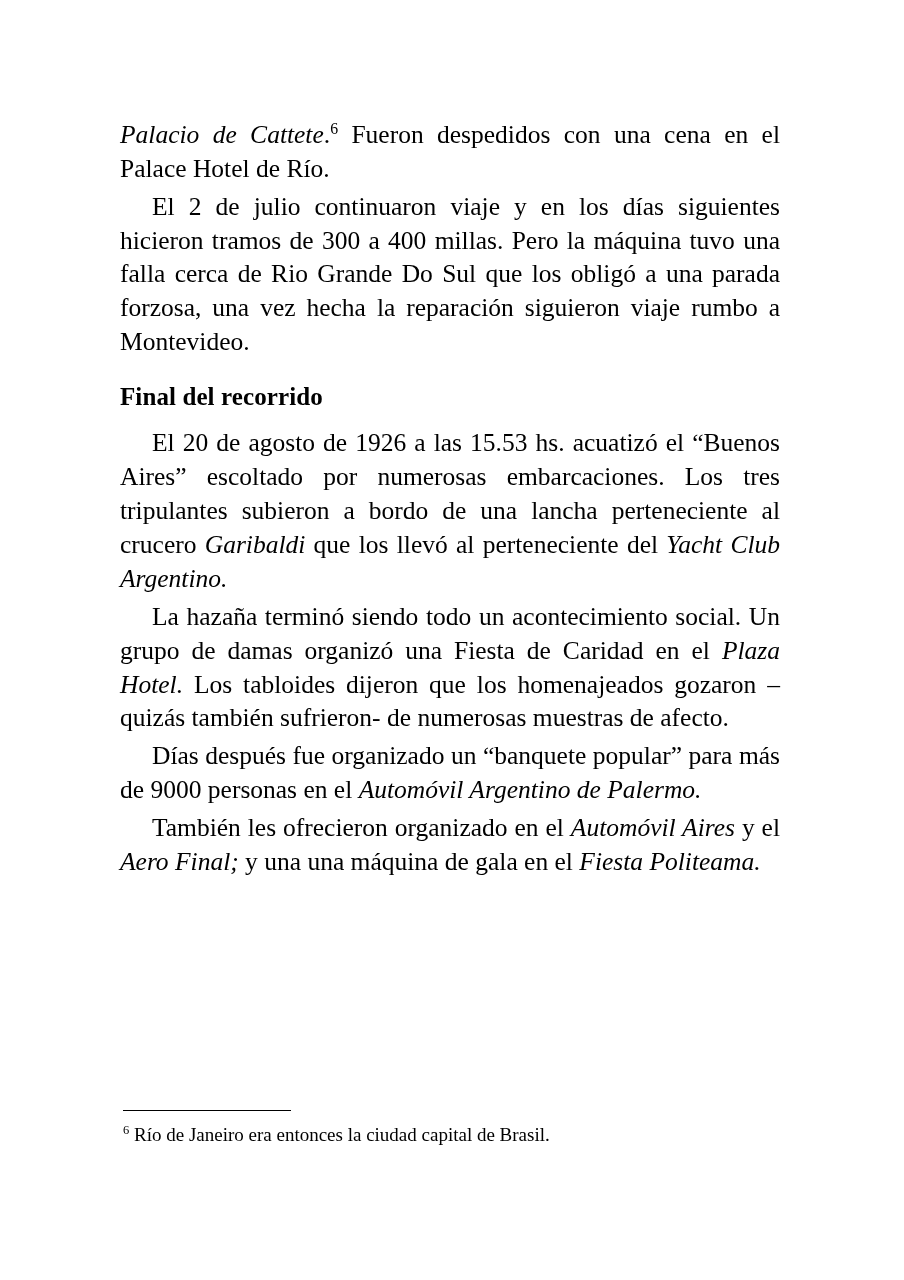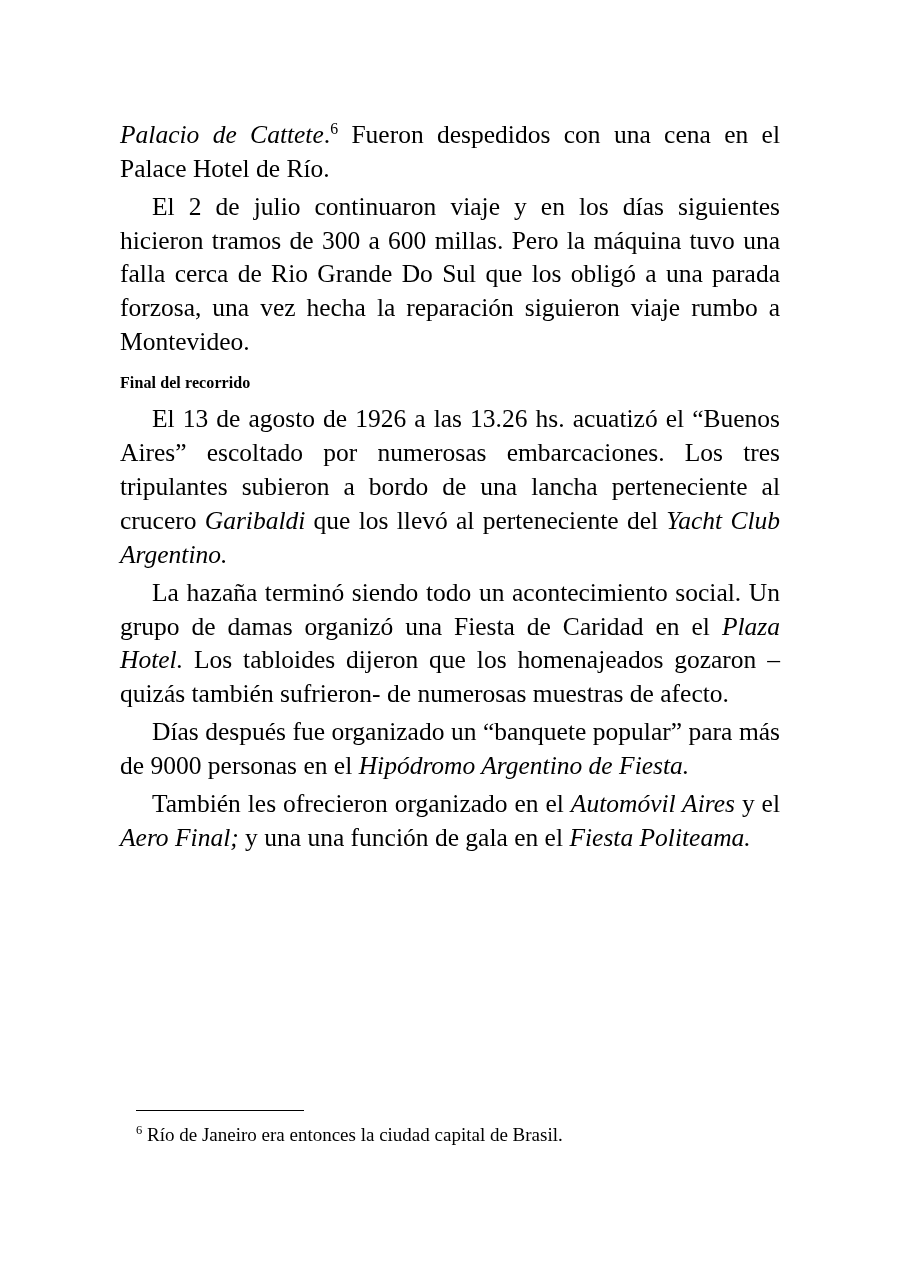--- a/index.html
+++ b/index.html
@@ -34,37 +34,37 @@
     font-size: 25.5px;
     line-height: 1.33;
     text-align: justify;
     text-indent: 0;
     hyphens: none;
   }
   p.body-par.indented {
     text-indent: 32px;
   }
   h2.section-head {
-    font-size: 16px;
+    font-size: 25px;
     font-weight: bold;
     margin: 0.95em 0 0.62em 0;
     text-align: left;
     letter-spacing: 0.1px;
   }
   .ital {
     font-style: italic;
   }
   sup.fn-ref {
     font-size: 0.62em;
     vertical-align: super;
     line-height: 0;
   }
   .footnote-area {
     position: absolute;
-    left: 136px;
+    left: 123px;
     top: 1110px;
     width: 660px;
   }
   .fn-rule {
     width: 168px;
     height: 1px;
     background: #000000;
     margin-bottom: 12px;
   }
   .footnote-text {
@@ -83,39 +83,39 @@
 
 <div class="page">
 
   <div class="text-column">
 
     <p class="body-par">
       <span class="ital">Palacio de Cattete</span><span>.</span><sup class="fn-ref">6</sup><span> Fueron despedidos con una cena en el Palace Hotel de Río.</span>
     </p>
 
     <p class="body-par indented">
-      <span>El  2 de julio continuaron viaje y en los días siguientes hicieron tramos de 300 a 600 millas. Pero la máquina tuvo una falla cerca de Rio Grande Do Sul que los obligó a una parada forzosa, una vez hecha la reparación siguieron viaje rumbo a Montevideo.</span>
+      <span>El  2 de julio continuaron viaje y en los días siguientes hicieron tramos de 300 a 400 millas. Pero la máquina tuvo una falla cerca de Rio Grande Do Sul que los obligó a una parada forzosa, una vez hecha la reparación siguieron viaje rumbo a Montevideo.</span>
     </p>
 
     <h2 class="section-head">Final del recorrido</h2>
 
     <p class="body-par indented">
-      <span>El 13 de agosto de 1926 a las 13.26 hs. acuatizó el “Buenos Aires” escoltado por numerosas embarcaciones. Los tres tripulantes subieron a bordo de una lancha perteneciente al crucero </span><span class="ital">Garibaldi</span><span> que los llevó al perteneciente del </span><span class="ital">Yacht Club Argentino.</span>
+      <span>El 20 de agosto de 1926 a las 15.53 hs. acuatizó el “Buenos Aires” escoltado por numerosas embarcaciones. Los tres tripulantes subieron a bordo de una lancha perteneciente al crucero </span><span class="ital">Garibaldi</span><span> que los llevó al perteneciente del </span><span class="ital">Yacht Club Argentino.</span>
     </p>
 
     <p class="body-par indented">
       <span>La hazaña terminó siendo todo un acontecimiento social. Un grupo de damas organizó una Fiesta de Caridad en el </span><span class="ital">Plaza Hotel.</span><span> Los tabloides dijeron que los homenajeados gozaron –quizás también sufrieron- de numerosas muestras de afecto.</span>
     </p>
 
     <p class="body-par indented">
-      <span>Días después fue organizado un “banquete popular” para más de 9000 personas en el </span><span class="ital">Hipódromo Argentino de Fiesta.</span>
+      <span>Días después fue organizado un “banquete popular” para más de 9000 personas en el </span><span class="ital">Automóvil Argentino de Palermo.</span>
     </p>
 
     <p class="body-par indented">
-      <span>También les ofrecieron organizado en el </span><span class="ital">Automóvil Aires</span><span> y el </span><span class="ital">Aero Final;</span><span> y una una función de gala en el </span><span class="ital">Fiesta Politeama.</span>
+      <span>También les ofrecieron organizado en el </span><span class="ital">Automóvil Aires</span><span> y el </span><span class="ital">Aero Final;</span><span> y una una máquina de gala en el </span><span class="ital">Fiesta Politeama.</span>
     </p>
 
   </div>
 
   <div class="footnote-area">
     <div class="fn-rule"></div>
     <p class="footnote-text">
       <sup>6</sup><span> Río de Janeiro era entonces la ciudad capital de Brasil.</span>
     </p>
   </div>

